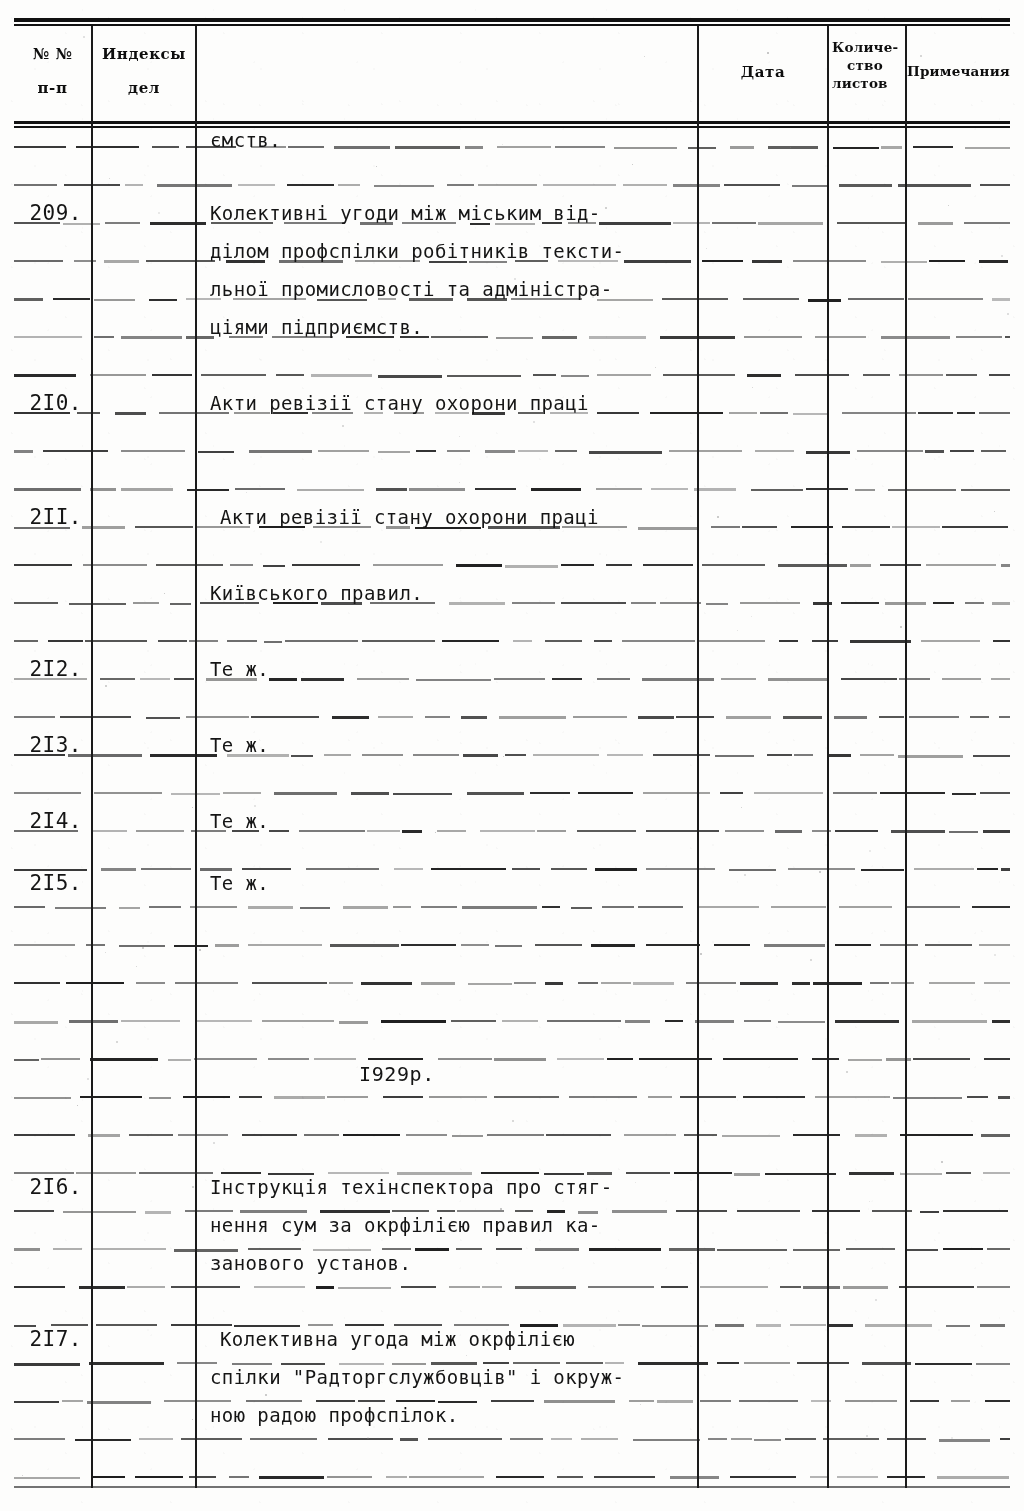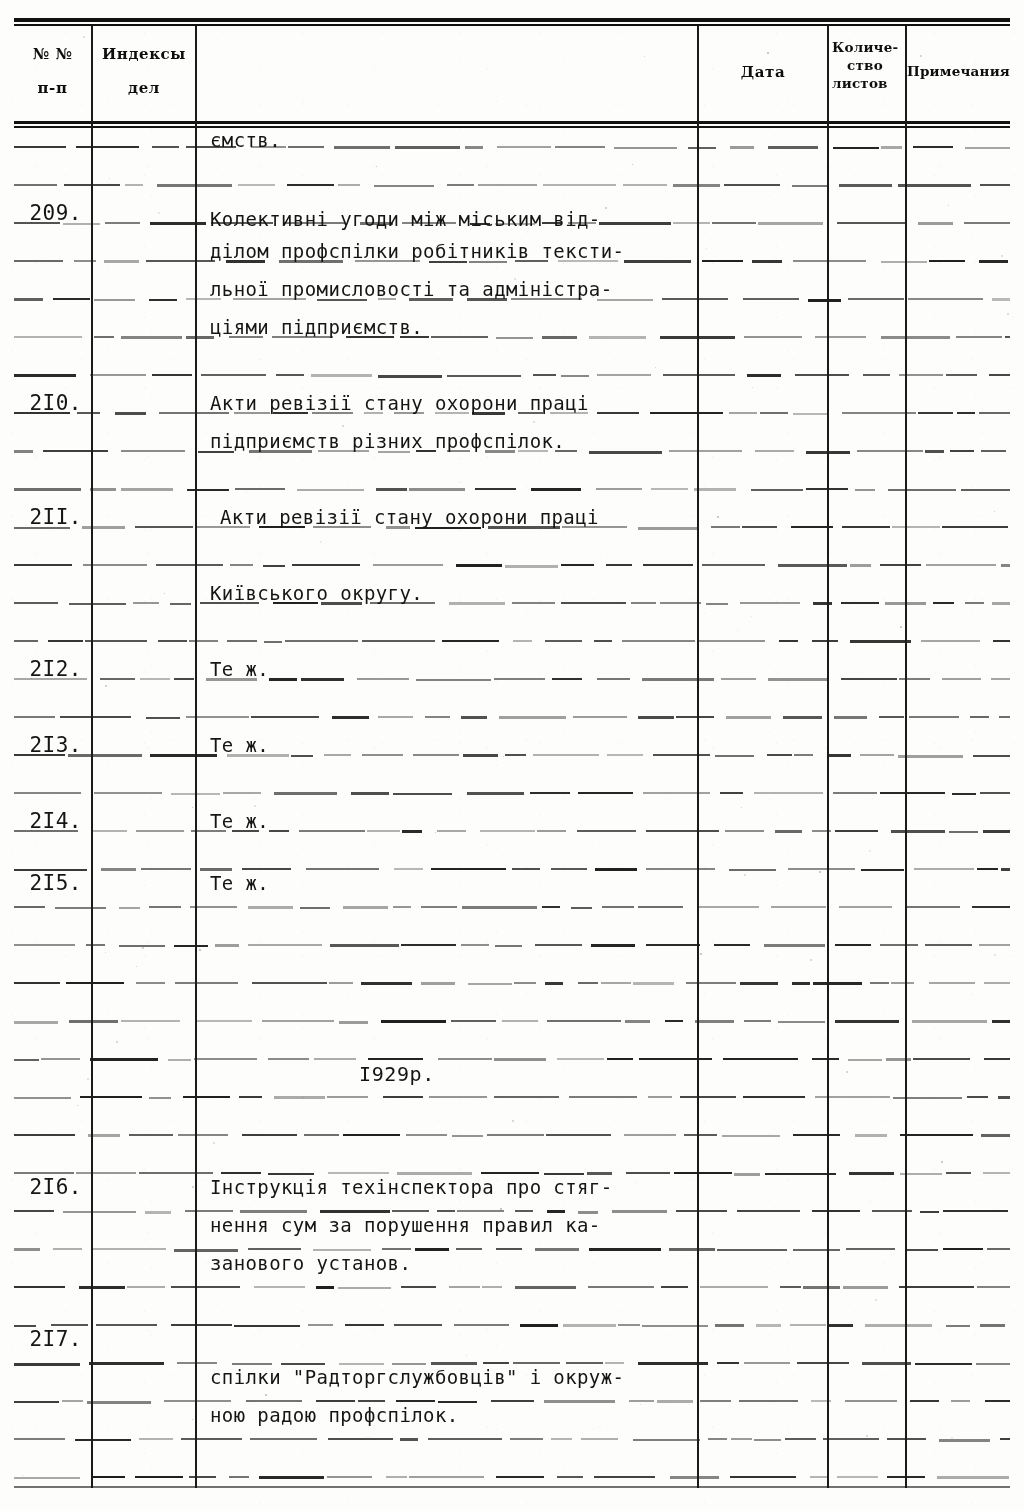--- a/index.html
+++ b/index.html
@@ -937,53 +937,53 @@
           <span class="seg" style="left: 796px; width: 19px; opacity: 0.32; height: 2px; top: 0px;"></span>
           <span class="seg" style="left: 823px; width: 41px; opacity: 0.31; height: 2px; top: 0px;"></span>
           <span class="seg" style="left: 873px; width: 38px; opacity: 0.95; height: 2px; top: 0px;"></span>
           <span class="seg" style="left: 923px; width: 72px; opacity: 0.36; height: 3px; top: 0px;"></span>
         </div>
       </div>
 
     <div class="typed" style="left:196px; top:113px;">ємств.</div>
 
     <div class="typed num" style="left:0px; top:185px; width:68px;">209.</div>
-    <div class="typed" style="left:196px; top:192px;">Колективні угоди між міським від-</div>
+    <div class="typed" style="left:196px; top:186px;">Колективні угоди між міським від-</div>
     <div class="typed" style="left:196px; top:224px;">ділом профспілки робітників тексти-</div>
     <div class="typed" style="left:196px; top:262px;">льної промисловості та адміністра-</div>
     <div class="typed" style="left:196px; top:300px;">ціями підприємств.</div>
 
     <div class="typed num" style="left:0px; top:375px; width:68px;">2I0.</div>
     <div class="typed" style="left:196px; top:376px;">Акти ревізії стану охорони праці</div>
-    <div class="typed" style="left:196px; top:414px;">підприємств різних профспілок.</div>
 
     <div class="typed num" style="left:0px; top:489px; width:68px;">2II.</div>
     <div class="typed" style="left:206px; top:490px;">Акти ревізії стану охорони праці</div>
-    <div class="typed" style="left:196px; top:566px;">Київського округу.</div>
+    <div class="typed" style="left:196px; top:566px;">Київського правил.</div>
 
     <div class="typed num" style="left:0px; top:641px; width:68px;">2I2.</div>
     <div class="typed" style="left:196px; top:642px;">Те ж.</div>
 
     <div class="typed num" style="left:0px; top:717px; width:68px;">2I3.</div>
     <div class="typed" style="left:196px; top:718px;">Те ж.</div>
 
     <div class="typed num" style="left:0px; top:793px; width:68px;">2I4.</div>
     <div class="typed" style="left:196px; top:794px;">Те ж.</div>
 
     <div class="typed num" style="left:0px; top:855px; width:68px;">2I5.</div>
     <div class="typed" style="left:196px; top:856px;">Те ж.</div>
 
     <div class="typed year" style="left:345px; top:1046px;">I929р.</div>
 
     <div class="typed num" style="left:0px; top:1159px; width:68px;">2I6.</div>
     <div class="typed" style="left:196px; top:1160px;">Інструкція техінспектора про стяг-</div>
-    <div class="typed" style="left:196px; top:1198px;">нення сум за порушення правил ка-</div>
+    <div class="typed" style="left:196px; top:1198px;">нення сум за окрфілією правил ка-</div>
     <div class="typed" style="left:196px; top:1236px;">занового установ.</div>
 
     <div class="typed num" style="left:0px; top:1311px; width:68px;">2I7.</div>
+    <div class="typed" style="left:206px; top:1312px;">Колективна угода між окрфілією</div>
     <div class="typed" style="left:196px; top:1350px;">спілки "Радторгслужбовців" і окруж-</div>
     <div class="typed" style="left:196px; top:1388px;">ною радою профспілок.</div>
 
   </div>
 
   <div id="grain"></div>
 <div class="speck" style="left: 605px; top: 207px; width: 2px; height: 2px; opacity: 0.58;"></div>
     <div class="speck" style="left: 632px; top: 164px; width: 1px; height: 1px; opacity: 0.65;"></div>
     <div class="speck" style="left: 22px; top: 1475px; width: 1px; height: 1px; opacity: 0.56;"></div>
     <div class="speck" style="left: 951px; top: 1437px; width: 2px; height: 2px; opacity: 0.26;"></div>

